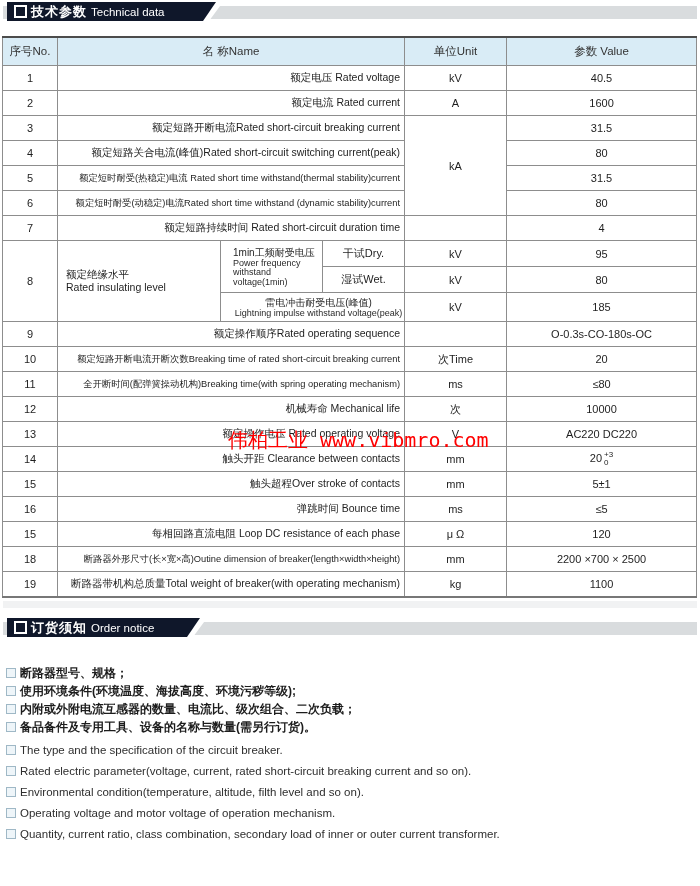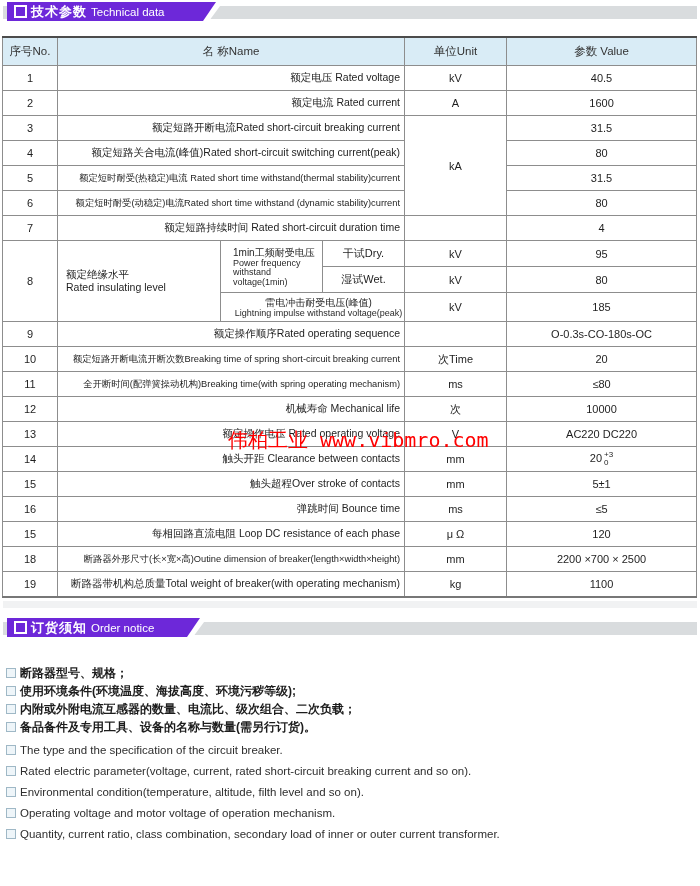--- a/index.html
+++ b/index.html
@@ -5,21 +5,21 @@
   html,body{margin:0;padding:0;}
   body{
     width:700px;height:886px;position:relative;background:#ffffff;
     font-family:"Liberation Sans",sans-serif;color:#222;overflow:hidden;
   }
   
   .banner{position:absolute;left:0;width:700px;height:20px;}
   .banner .strip{position:absolute;left:3px;right:3px;top:4px;height:13px;background:#d9dcde;}
   .flagwrap{position:absolute;left:7px;top:0;height:19px;background:#ffffff;
     clip-path:polygon(0 0,100% 0,calc(100% - 14px) 100%,0 100%);}
-  .flag{height:19px;background:#6d28d9;color:#fff;display:flex;align-items:center;
+  .flag{height:19px;background:#0f172a;color:#fff;display:flex;align-items:center;
     padding:0 24px 0 7px;clip-path:polygon(0 0,100% 0,calc(100% - 13px) 100%,0 100%);}
   .flag .sq{width:9px;height:9px;border:2px solid #ffffff;background:transparent;
     display:inline-block;margin-right:4px;flex:0 0 auto;}
   .flag b{font-size:13px;letter-spacing:1px;white-space:nowrap;}
   .flag .en{font-size:11.5px;margin-left:4px;white-space:nowrap;}
   
   .tblwrap{position:absolute;top:36px;left:2px;}
   table{border-collapse:collapse;table-layout:fixed;width:694px;
     border-top:2px solid #4c4c4c;border-bottom:2px solid #777;}
   td{border:1px solid #8d8d8d;font-size:11px;color:#1e1e1e;padding:0;overflow:hidden;}
@@ -150,21 +150,21 @@
       <td class="c">185</td>
     </tr>
     <tr>
       <td class="c">9</td>
       <td colspan="3" class="name">额定操作顺序Rated operating sequence</td>
       <td class="c"></td>
       <td class="c">O-0.3s-CO-180s-OC</td>
     </tr>
     <tr>
       <td class="c">10</td>
-      <td colspan="3" class="name small">额定短路开断电流开断次数Breaking time of spring short-circuit breaking current</td>
+      <td colspan="3" class="name small">额定短路开断电流开断次数Breaking time of rated short-circuit breaking current</td>
       <td class="c">次Time</td>
       <td class="c">20</td>
     </tr>
     <tr>
       <td class="c">11</td>
       <td colspan="3" class="name small">全开断时间(配弹簧操动机构)Breaking time(with spring operating mechanism)</td>
       <td class="c">ms</td>
       <td class="c">≤80</td>
     </tr>
     <tr>

